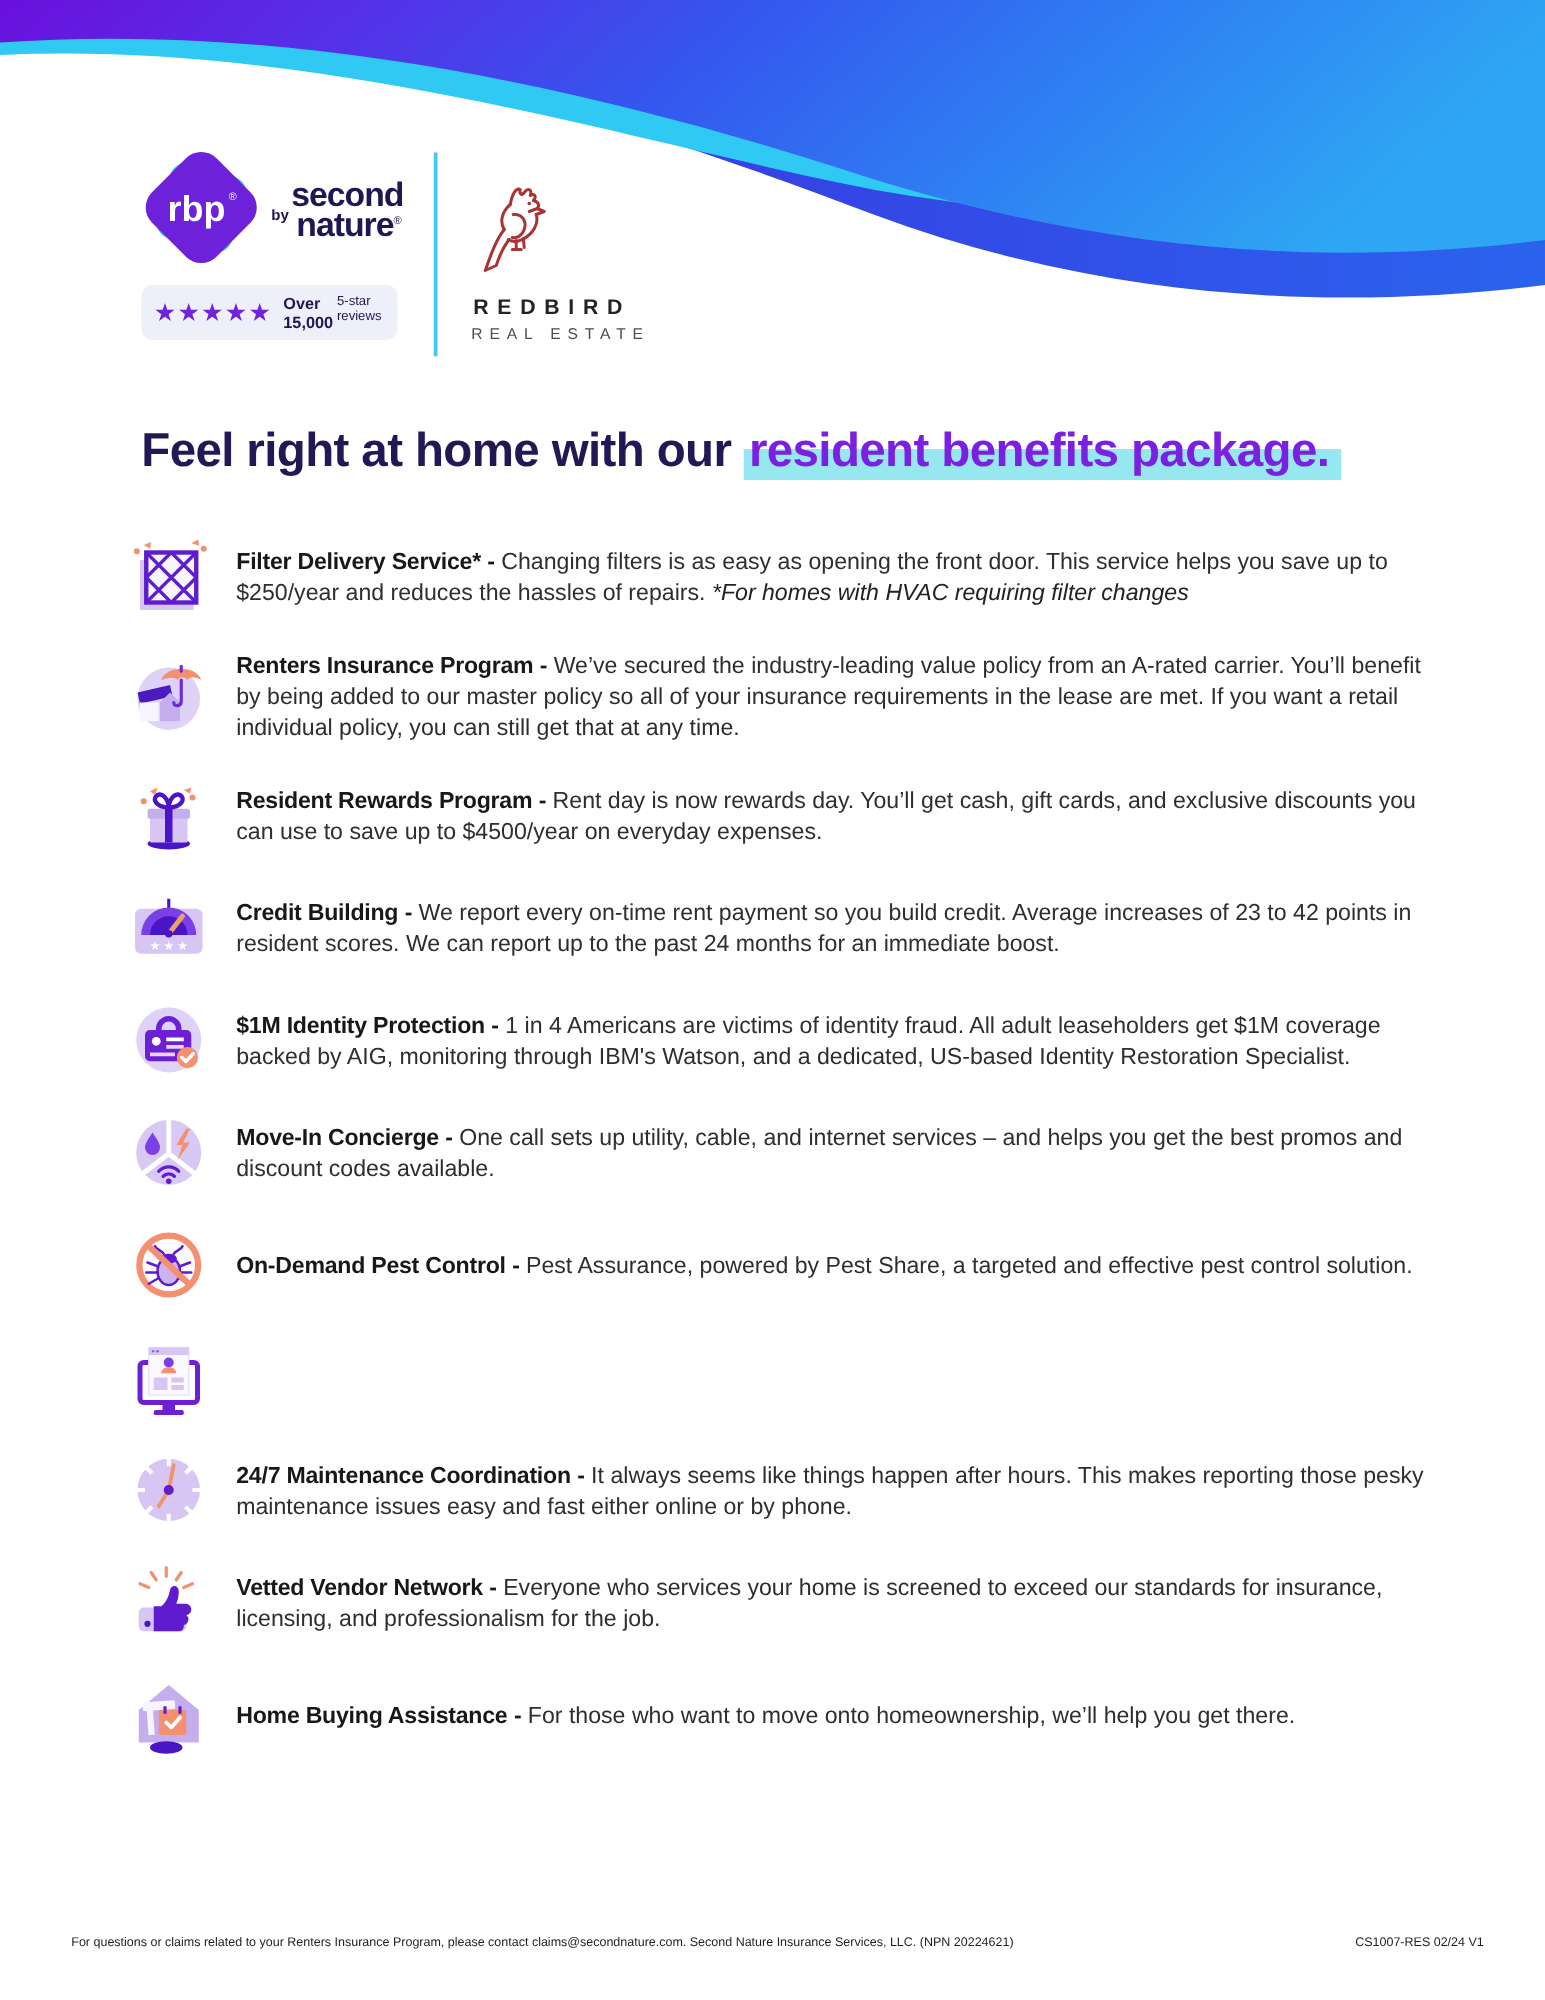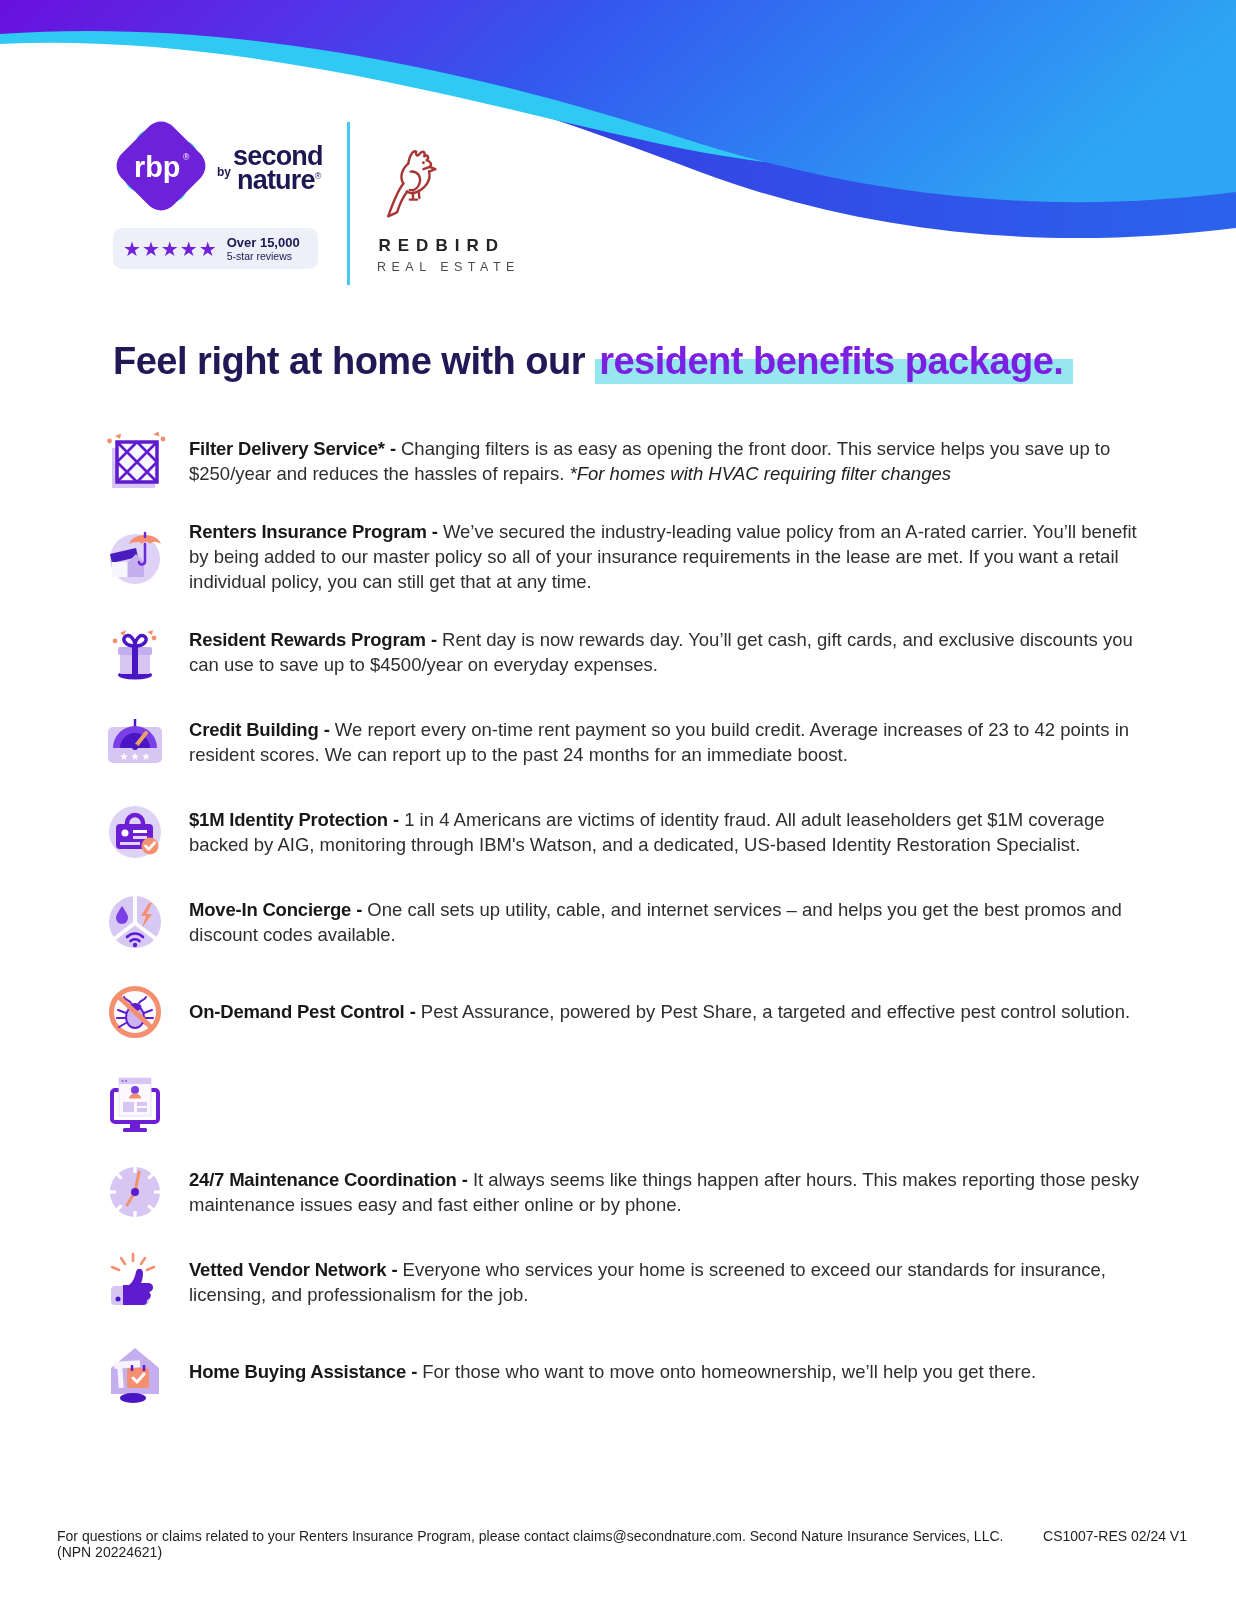--- a/index.html
+++ b/index.html
@@ -14,21 +14,21 @@
   .rbp-badge{width:96px;height:100px;flex:0 0 96px;}
   .byline{display:flex;margin-left:8px;margin-top:6px;}
   .by{font-size:12px;font-weight:700;color:#1d1752;margin-top:20px;margin-right:2px;}
   .brand{display:flex;flex-direction:column;line-height:.88;font-weight:800;color:#1d1752;
          font-size:27px;letter-spacing:-.8px;}
   .brand .b2{align-self:flex-start;margin-left:4px;}
   .brand sup{font-size:9px;font-weight:400;}
   .reviews-pill{margin-top:12px;display:flex;align-items:center;gap:9px;background:#eef0f9;
                 border-radius:9px;padding:7px 10px;width:185px;}
   .stars{color:#7223d9;font-size:20px;letter-spacing:1px;font-family:"DejaVu Sans",sans-serif;line-height:1;}
-  .rev-text{display:flex;flex-direction:column;color:#1d1752;}
+  .rev-text{display:flex;flex-direction:row;color:#1d1752;}
   .rev-count{font-size:13px;font-weight:700;}
   .rev-label{font-size:10.5px;font-weight:500;}
   .logo-divider{width:2.5px;height:163px;background:#45c8f2;margin:6px 22px 0 18px;}
   .redbird{display:flex;flex-direction:column;align-items:flex-start;margin-top:26px;width:166px;}
   .bird{width:82px;height:88px;}
   .rb-name{margin-top:6px;font-size:17px;font-weight:700;color:#242424;letter-spacing:7px;text-indent:7px;}
   .rb-tag{margin-top:4px;font-size:12.5px;font-weight:400;color:#4c4c4c;letter-spacing:5.5px;text-indent:5.5px;}
 
   
   .headline{margin:54px 88px 0 88px;font-size:38px;line-height:1.2;letter-spacing:-.5px;}
@@ -44,21 +44,21 @@
   .bicon svg{width:64px;height:64px;display:block;}
   .btext{margin:0;font-size:18.5px;line-height:25px;color:#2e2e2e;max-width:975px;}
   .btext strong{color:#181818;font-weight:700;letter-spacing:-.2px;}
   .btext em{font-style:italic;color:#222;}
 
   
   .learn{margin:46px 0 0 0;text-align:center;font-size:21px;}
   .learn .pfx{color:#221856;font-weight:500;}
   .learn .lnk{color:#7b1fe0;font-weight:700;text-decoration:none;cursor:pointer;}
   .legal{position:absolute;left:57px;right:74px;bottom:40px;display:flex;justify-content:space-between;
-         font-size:14px;color:#1f1f1f;}
+         font-size:10px;color:#1f1f1f;}
   .legal .code{white-space:nowrap;margin-left:30px;}
 </style>
 </head>
 <body>
 
 <div class="page">
 
   <svg class="wave" viewBox="0 0 1236 262" preserveAspectRatio="none" aria-hidden="true">
     <defs>
       <linearGradient id="gmain" x1="0" y1="0" x2="1" y2="0.18">

